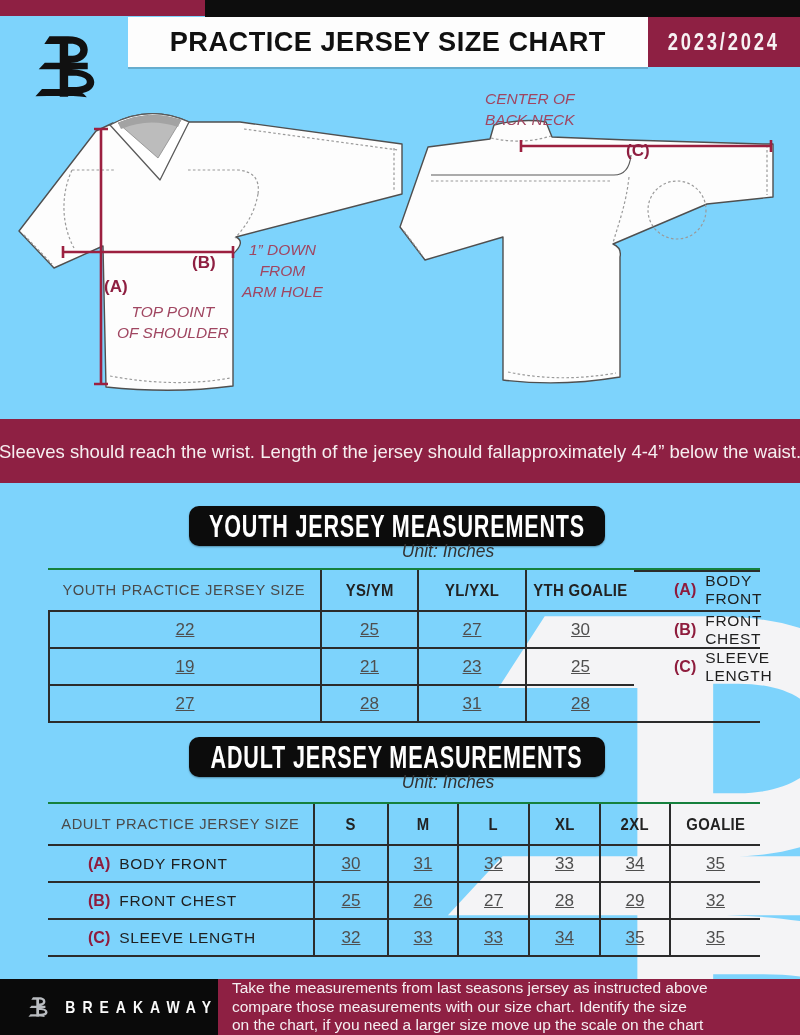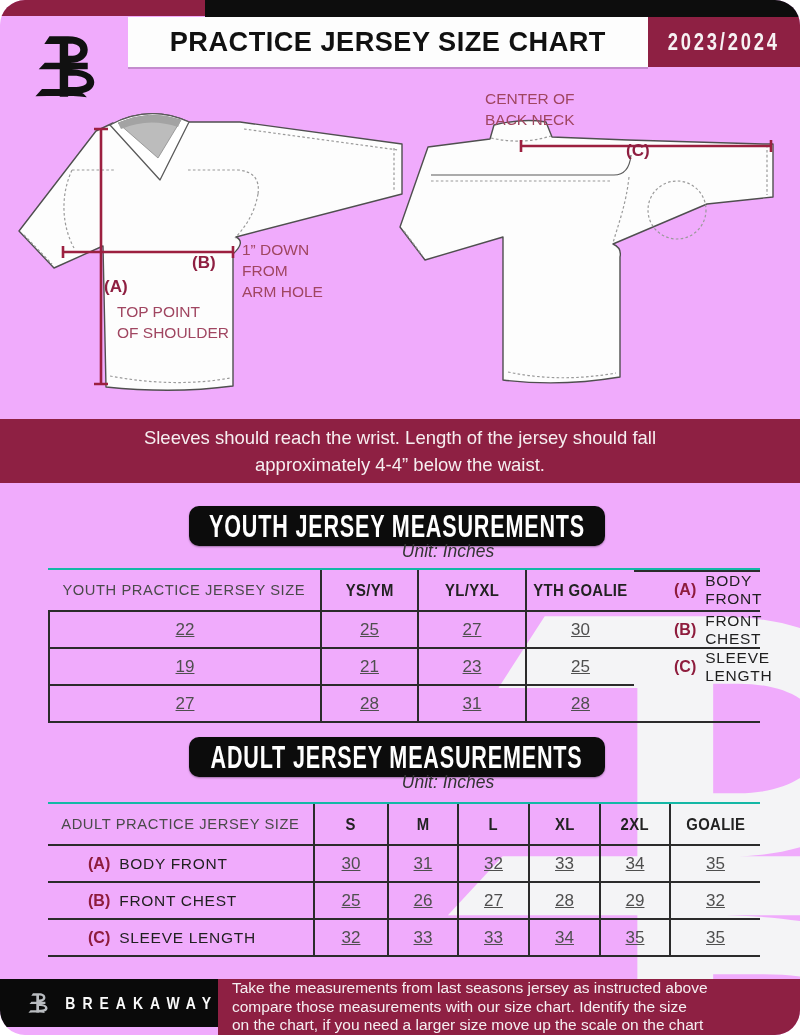--- a/index.html
+++ b/index.html
@@ -1,68 +1,68 @@
 <!DOCTYPE html>
 <html><head>
 <meta charset="utf-8">
 <style>
   html,body{margin:0;padding:0;}
   body{width:800px;height:1035px;font-family:"Liberation Sans",sans-serif;}
-  #page{position:relative;width:800px;height:1035px;background:#f0abfc;overflow:hidden;border-radius:25px;}
+  #page{position:relative;width:800px;height:1035px;background:#7dd3fc;overflow:hidden;}
   .abs{position:absolute;}
 
   
   .strip-maroon{left:0;top:0;width:205px;height:16px;background:#8e2043;}
   .strip-black{left:205px;top:0;width:595px;height:17px;background:#0d0d0d;}
   .title-box{left:128px;top:17px;width:520px;height:50px;background:#fdfdfd;
              display:flex;align-items:center;justify-content:center;
              box-shadow:0 2px 0 rgba(0,0,0,.18);}
   .title-box .t{font-size:28px;font-weight:bold;color:#111;letter-spacing:.5px;
                 display:inline-block;transform:scaleX(.97);white-space:nowrap;}
   .season-box{left:648px;top:17px;width:152px;height:50px;background:#8e2043;
               display:flex;align-items:center;justify-content:center;}
   .season-box .t{font-size:20px;font-weight:bold;color:#f7f1f3;letter-spacing:3px;
                  display:inline-block;transform:scale(.92,1.22);white-space:nowrap;}
   .logo-hdr{left:28px;top:22px;}
 
   
   .mlabel{font-weight:bold;font-size:17px;color:#8e1f41;white-space:nowrap;}
-  .mcap{font-size:15.5px;color:#a04661;line-height:21px;white-space:nowrap;}
+  .mcap{font-style:italic;font-size:15.5px;color:#a04661;line-height:21px;white-space:nowrap;text-align:center;}
 
   
   .note-banner{left:0;top:419px;width:800px;height:64px;background:#8e2043;
-               display:flex;flex-direction:column;align-items:center;justify-content:center;}
+               display:flex;align-items:center;justify-content:center;}
   .note-banner div{color:#f6eef0;font-size:18.5px;line-height:27px;white-space:nowrap;}
 
   
   .pill{left:189px;width:416px;height:40px;background:#0c0c0c;border-radius:10px;
         display:flex;align-items:center;justify-content:center;
         box-shadow:0 1px 2px rgba(0,0,0,.35);margin-top:9px;}
   .pill .t{color:#fff;font-weight:bold;font-size:27px;letter-spacing:1px;
            display:inline-block;transform:scale(.8,1.18);white-space:nowrap;}
   .unit{left:0;width:800px;text-align:center;font-style:italic;font-size:17.5px;color:#333;margin-left:48px;}
 
   
   .size-table{left:48px;width:712px;display:grid;
-              border-top:2px solid #14b8a6;border-bottom:2px solid #2b2b2b;}
+              border-top:2px solid #15803d;border-bottom:2px solid #2b2b2b;}
   .youth-cols{grid-template-columns:272px 97px 108px 109px 126px;}
   .adult-cols{grid-template-columns:265px 74px 70px 71px 71px 70px 91px;text-align:right;}
   .tcell{display:flex;align-items:center;justify-content:center;height:35px;}
   .tcell.vline{border-left:2px solid #2b2b2b;}
   .tcell.rline{border-top:2px solid #2b2b2b;}
   .tcell.thead{height:40px;}
   .tcell.c0lab{justify-content:flex-start;padding-left:40px;}
   .hdr0{color:#4a4a4a;font-size:15.5px;letter-spacing:.6px;display:inline-block;transform:scaleX(.95);white-space:nowrap;}
   .hdrS{color:#222;font-size:16.5px;font-weight:bold;letter-spacing:.4px;display:inline-block;transform:scaleX(.9);white-space:nowrap;}
   .pfx{color:#8e1c3d;font-weight:bold;font-size:16px;margin-right:9px;}
   .lbl{color:#1f1f1f;font-size:15.5px;letter-spacing:.7px;}
   .num{color:#4f4f4f;font-size:17px;text-decoration:underline;}
 
   
-  .foot-black{left:0;top:979px;width:218px;height:48px;background:#0a0a0a;
+  .foot-black{left:0;top:979px;width:218px;height:56px;background:#0a0a0a;
               display:flex;align-items:center;padding-left:26px;box-sizing:border-box;}
   .foot-brand{color:#fafafa;font-weight:bold;font-size:14px;letter-spacing:7px;margin-left:12px;
               display:inline-block;transform:scaleY(1.15);white-space:nowrap;}
   .foot-maroon{left:218px;top:979px;width:582px;height:56px;background:#8e2043;
                display:flex;flex-direction:column;justify-content:center;padding-left:14px;box-sizing:border-box;}
   .foot-maroon div{color:#f5eef1;font-size:15.5px;line-height:18.4px;white-space:nowrap;}
 
   
   .jersey-outline{fill:#fdfdfd;stroke:#4f4f4f;stroke-width:1.4;stroke-linejoin:round;}
   .stitch{fill:none;stroke:#9a9a9a;stroke-width:1.2;stroke-dasharray:2.6 2.3;}

